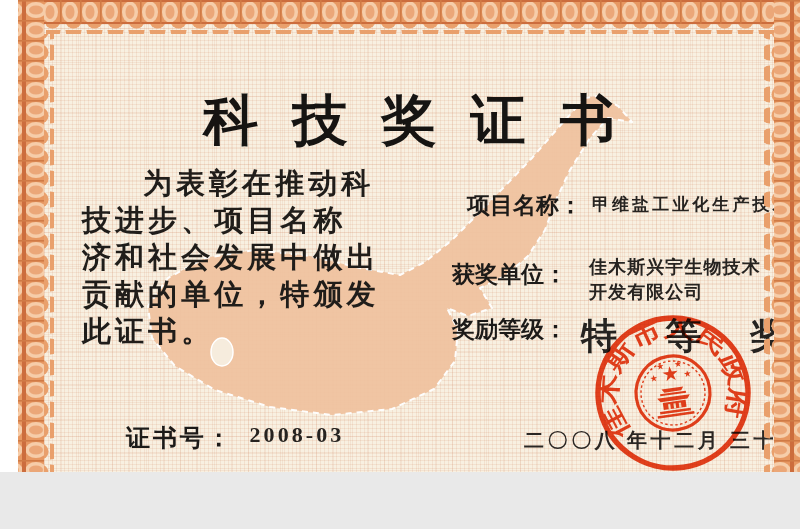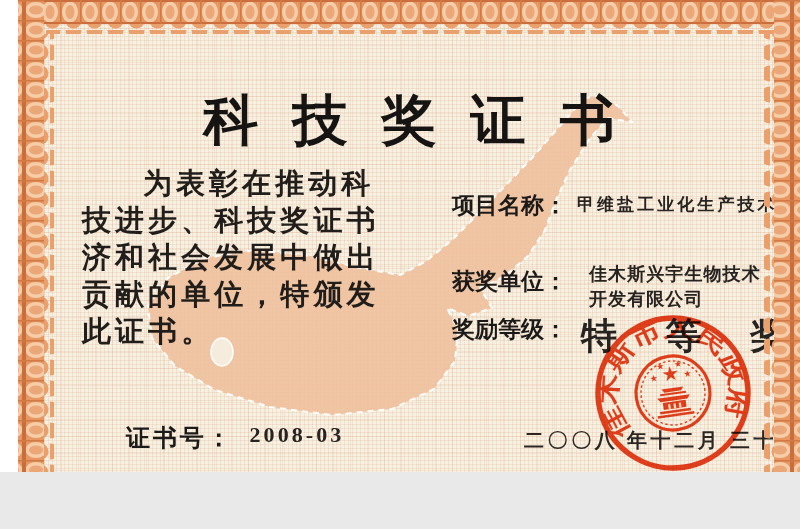--- a/index.html
+++ b/index.html
@@ -19,23 +19,23 @@
          font-family:"Liberation Serif","DejaVu Serif",serif;font-weight:900;
          font-size:55px;color:#161412;letter-spacing:.62em;text-indent:.62em;z-index:5;}
   .citation{position:absolute;left:38px;top:141px;width:338px;z-index:5;
             font-family:Liberation Serif, serif;font-weight:600;
             font-size:29px;line-height:37px;color:#201d1a;letter-spacing:.14em;}
   .citation .ln{white-space:nowrap;}
   .citation .ln.first{text-indent:2.1em;}
   .frow{position:absolute;display:flex;align-items:flex-start;}
   .frow .lbl{font-weight:700;font-size:23px;color:#1c1a18;white-space:nowrap;flex:none;}
   .val{font-family:"Liberation Serif","DejaVu Serif",serif;font-weight:700;color:#262320;}
-  .frow1{left:408px;top:166px;}
+  .frow1{left:408px;top:166px;padding-left:15px;}
   .frow1 .val{font-size:17px;letter-spacing:.18em;margin:3px 0 0 10px;white-space:nowrap;}
-  .frow2{left:408px;top:242px;}
+  .frow2{left:408px;top:235px;}
   .frow2 .val{font-size:18px;line-height:25px;letter-spacing:.06em;margin:-4px 0 0 22px;}
   .frow3{left:408px;top:290px;}
   .frow3 .val{font-size:36px;letter-spacing:1.35em;margin:-2px 0 0 14px;white-space:nowrap;}
   .serial{position:absolute;left:40px;top:398px;display:flex;align-items:flex-start;z-index:5;}
   .serial .lbl{font-weight:700;font-size:24px;color:#1c1a18;letter-spacing:.12em;padding-left:42px;}
   .serial .val{font-size:22px;letter-spacing:.14em;margin:0 12px 0 16px;}
   .issue-date{position:absolute;left:480px;top:403px;z-index:6;
               font-family:"Liberation Serif","DejaVu Serif",serif;font-weight:700;
               font-size:20px;letter-spacing:.18em;color:#2a2623;white-space:nowrap;}
   .seal-svg{position:absolute;left:544px;top:284px;width:170px;height:170px;z-index:10;
@@ -56,21 +56,21 @@
            L468,316 L492,308 L480,288
            L505,276 L528,256 L545,230 L556,200 L570,170 L590,138
            L608,118 L632,122 L618,106 L598,96 Z"></path>
       <ellipse cx="222" cy="352" rx="11" ry="14" fill="#f6ecdd" stroke="#ffffff" stroke-width="1.5"></ellipse>
     </svg>
 
     <div class="title">科技奖证书</div>
 
     <div class="citation">
       <div class="ln first">为表彰在推动科</div>
-      <div class="ln">技进步、科技奖证书</div>
+      <div class="ln">技进步、项目名称</div>
       <div class="ln">济和社会发展中做出</div>
       <div class="ln">贡献的单位，特颁发</div>
       <div class="ln">此证书。</div>
     </div>
 
     <div class="frow frow1">
       <span class="lbl">项目名称：</span>
       <span class="val">甲维盐工业化生产技术</span>
     </div>
 

